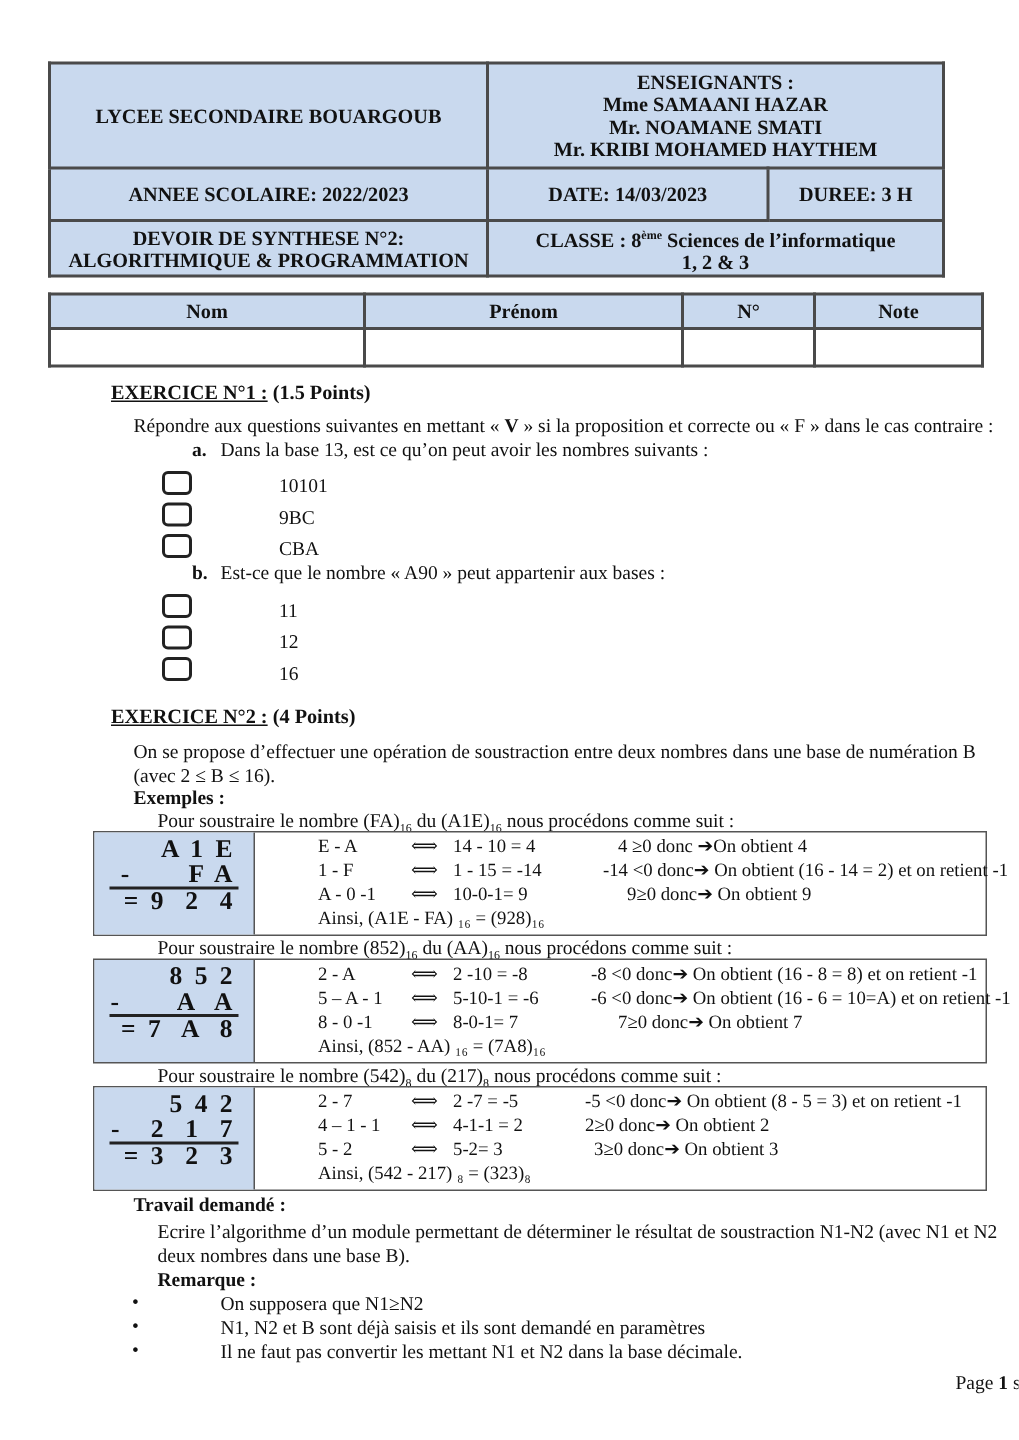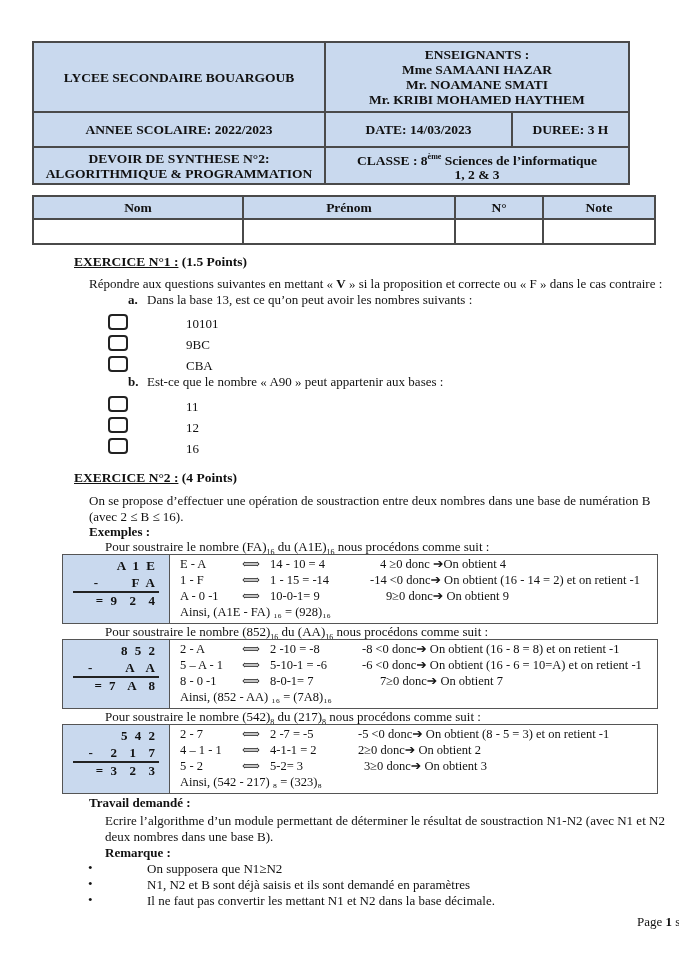--- a/index.html
+++ b/index.html
@@ -11,22 +11,22 @@
   .id-table td { border:2px solid #4a4a4a; text-align:center; font-weight:bold; font-size:13.5px; padding:0; }
   .id-table tr.h td { background:#c9d9ee; height:21px; }
   .id-table tr.b td { background:#fff; height:23px; }
   .ex-title { font-weight:bold; font-size:13.5px; }
   .ex-title u { text-decoration:underline; }
   .txt { font-size:13px; line-height:16px; white-space:nowrap; }
   .b { font-weight:bold; }
   .chk { position:absolute; width:16px; height:12px; border:2px solid #222; border-radius:4px; }
   .ex-box { position:absolute; left:62px; width:594px; border:1.5px solid #555; display:flex; }
   .ex-left { width:106px; background:#c9d9ee; border-right:1.5px solid #555; position:relative; }
-  .ex-right { flex:1; position:relative; }
-  .col { position:absolute; font-size:13px; line-height:17px; font-weight:bold; letter-spacing:2px; text-align:right; right:12px; white-space:pre; }
+  .ex-right { flex:1; position:relative;margin-left:32px; }
+  .col { position:absolute; font-size:17px; line-height:17px; font-weight:bold; letter-spacing:2px; text-align:right; right:12px; white-space:pre; }
   .rule { position:absolute; left:10px; right:10px; height:1.5px; background:#222; }
   .row { position:absolute; left:0; font-size:12.5px; line-height:17px; white-space:nowrap; }
   .c1 { position:absolute; left:10px; }
   .c2 { position:absolute; left:72px; }
   .c3 { position:absolute; left:168px; }
   sub { font-size:8px; }
   .bullet { position:absolute; left:88px; font-size:13px; }
 </style>
 </head>
 <body>

